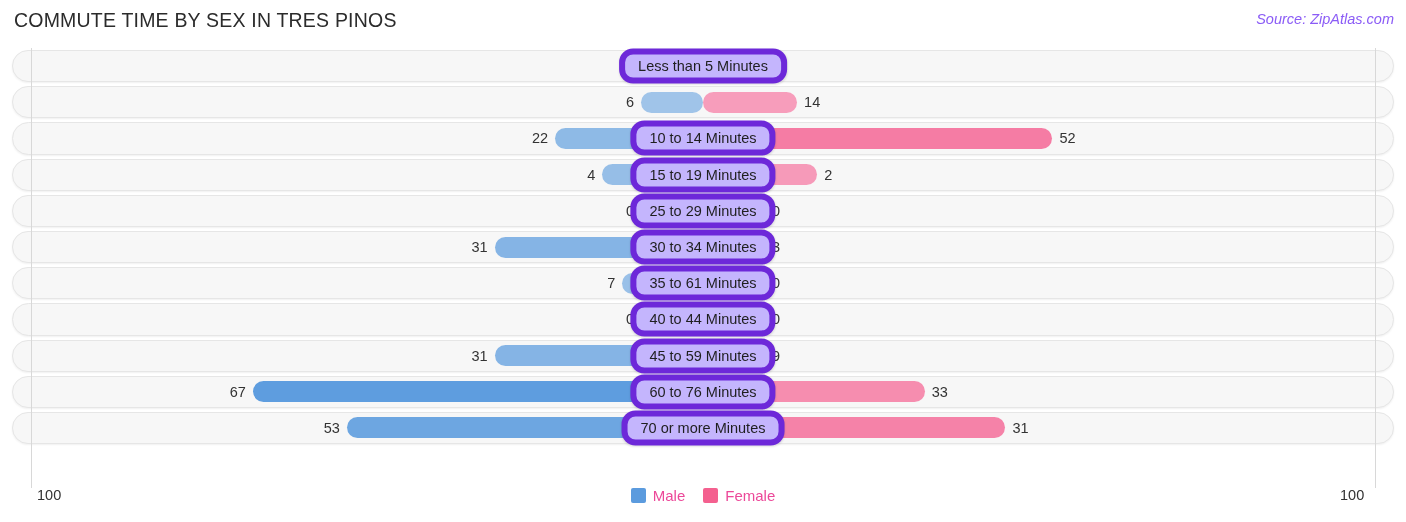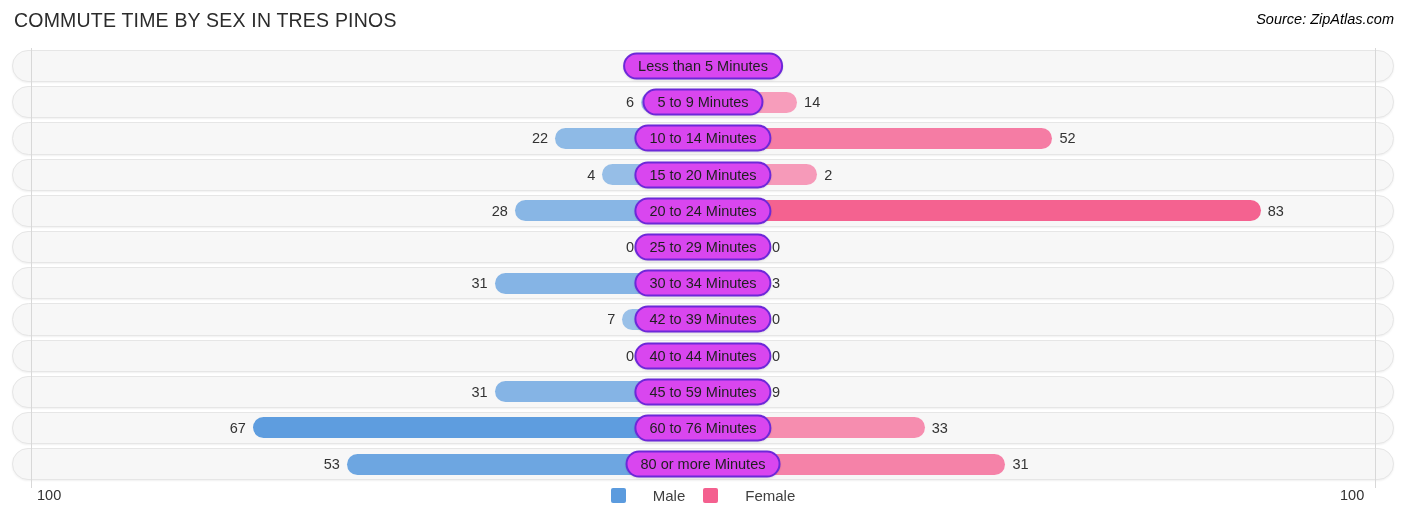--- a/index.html
+++ b/index.html
@@ -29,21 +29,21 @@
     font-size: 19.5px;
     letter-spacing: .2px;
     color: #2b2b2b;
     white-space: nowrap;
   }
   #source-note {
     position: absolute;
     right: 12px; top: 11px;
     font-size: 14.5px;
     font-style: italic;
-    color: #000000;
+    color: #8b5cf6;
     white-space: nowrap;
   }
 
   
   #plot {
     position: absolute;
     left: 0; top: 48px;
     width: 1406px;
     height: 434px;
   }
@@ -98,22 +98,22 @@
     white-space: nowrap;
   }
   .val-male   { text-align: right; }
   .val-female { text-align: left; }
 
   .center-label {
     position: absolute;
     left: 50%;
     top: 50%;
     transform: translate(-50%, -50%);
-    background: #d946ef;
-    border: 2px solid #6d28d9;
+    background: #c4b5fd;
+    border: 6px solid #6d28d9;
     border-radius: 14px;
     padding: 3px 13px 4px 13px;
     font-size: 14.5px;
     color: #1f1f1f;
     white-space: nowrap;
     z-index: 3;
     box-shadow: 0 1px 2px rgba(0,0,0,.10);
   }
 
   
@@ -143,22 +143,21 @@
     align-items: center;
     gap: 7px;
   }
   .legend-swatch {
     width: 15px; height: 15px;
     border-radius: 2px;
     display: inline-block;
   }
   .legend-text {
     font-size: 15px;
-    color: #404040;
-    margin-left: 20px;
+    color: #ec4899;
   }
 </style>
 </head>
 <body>
 
 <div id="chart-root">
 
   <div id="header">
     <div id="page-title">COMMUTE TIME BY SEX IN TRES PINOS</div>
     <div id="source-note">Source: ZipAtlas.com</div>
@@ -178,51 +177,40 @@
             <div class="center-label">Less than 5 Minutes</div>
           </div>
         </div>
         <div class="row">
           <div class="track"></div>
           <div class="bars">
             <div class="bar bar-male" style="width: 62px; background: rgb(160, 196, 233);"></div>
             <div class="bar bar-female" style="width: 94.08px; background: rgb(247, 157, 187);"></div>
             <div class="val val-male" style="right: 741px;">6</div>
             <div class="val val-female" style="left: 773.08px;">14</div>
-            <div class="center-label">5 to 9 Minutes</div>
           </div>
         </div>
         <div class="row">
           <div class="track"></div>
           <div class="bars">
             <div class="bar bar-male" style="width: 147.84px; background: rgb(142, 186, 230);"></div>
             <div class="bar bar-female" style="width: 349.44px; background: rgb(245, 124, 164);"></div>
             <div class="val val-male" style="right: 826.84px;">22</div>
             <div class="val val-female" style="left: 1028.44px;">52</div>
             <div class="center-label">10 to 14 Minutes</div>
           </div>
         </div>
         <div class="row">
           <div class="track"></div>
           <div class="bars">
             <div class="bar bar-male" style="width: 100.8px; background: rgb(150, 190, 231);"></div>
             <div class="bar bar-female" style="width: 114.24px; background: rgb(246, 154, 185);"></div>
             <div class="val val-male" style="right: 779.8px;">4</div>
             <div class="val val-female" style="left: 793.24px;">2</div>
-            <div class="center-label">15 to 20 Minutes</div>
-          </div>
-        </div>
-        <div class="row">
-          <div class="track"></div>
-          <div class="bars">
-            <div class="bar bar-male" style="width: 188.16px; background: rgb(136, 182, 229);"></div>
-            <div class="bar bar-female" style="width: 557.76px; background: rgb(244, 98, 144);"></div>
-            <div class="val val-male" style="right: 867.16px;">28</div>
-            <div class="val val-female" style="left: 1236.76px;">83</div>
-            <div class="center-label">20 to 24 Minutes</div>
+            <div class="center-label">15 to 19 Minutes</div>
           </div>
         </div>
         <div class="row">
           <div class="track"></div>
           <div class="bars">
             <div class="bar bar-male" style="width: 62px; background: rgb(166, 200, 234);"></div>
             <div class="bar bar-female" style="width: 62px; background: rgb(247, 169, 196);"></div>
             <div class="val val-male" style="right: 741px;">0</div>
             <div class="val val-female" style="left: 741px;">0</div>
             <div class="center-label">25 to 29 Minutes</div>
@@ -238,21 +226,21 @@
             <div class="center-label">30 to 34 Minutes</div>
           </div>
         </div>
         <div class="row">
           <div class="track"></div>
           <div class="bars">
             <div class="bar bar-male" style="width: 80.64px; background: rgb(153, 192, 232);"></div>
             <div class="bar bar-female" style="width: 62px; background: rgb(247, 169, 196);"></div>
             <div class="val val-male" style="right: 759.64px;">7</div>
             <div class="val val-female" style="left: 741px;">0</div>
-            <div class="center-label">42 to 39 Minutes</div>
+            <div class="center-label">35 to 61 Minutes</div>
           </div>
         </div>
         <div class="row">
           <div class="track"></div>
           <div class="bars">
             <div class="bar bar-male" style="width: 62px; background: rgb(166, 200, 234);"></div>
             <div class="bar bar-female" style="width: 62px; background: rgb(247, 169, 196);"></div>
             <div class="val val-male" style="right: 741px;">0</div>
             <div class="val val-female" style="left: 741px;">0</div>
             <div class="center-label">40 to 44 Minutes</div>
@@ -278,21 +266,21 @@
             <div class="center-label">60 to 76 Minutes</div>
           </div>
         </div>
         <div class="row">
           <div class="track"></div>
           <div class="bars">
             <div class="bar bar-male" style="width: 356.16px; background: rgb(109, 166, 225);"></div>
             <div class="bar bar-female" style="width: 302.4px; background: rgb(245, 130, 168);"></div>
             <div class="val val-male" style="right: 1035.16px;">53</div>
             <div class="val val-female" style="left: 981.4px;">31</div>
-            <div class="center-label">80 or more Minutes</div>
+            <div class="center-label">70 or more Minutes</div>
           </div>
         </div>
       </div>
   </div>
 
   <div id="footer">
     <div id="axis-min">100</div>
     <div id="axis-max">100</div>
     <div id="legend">
         <div class="legend-item">

